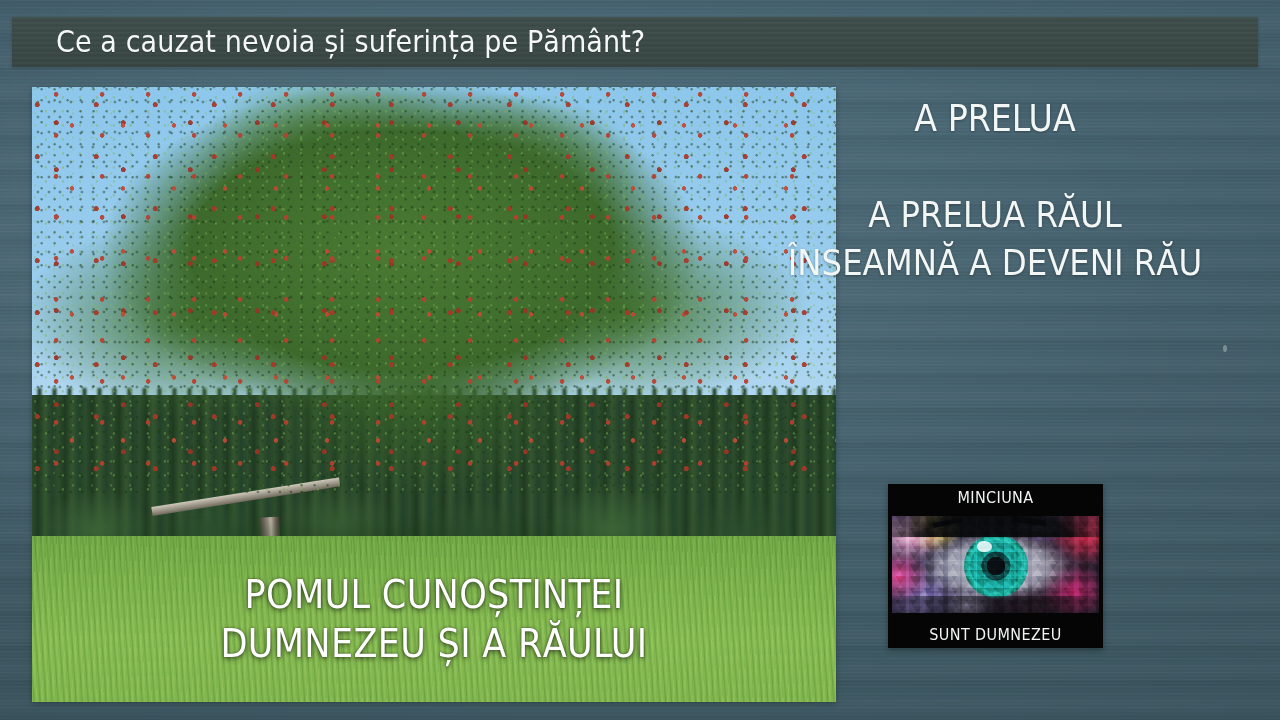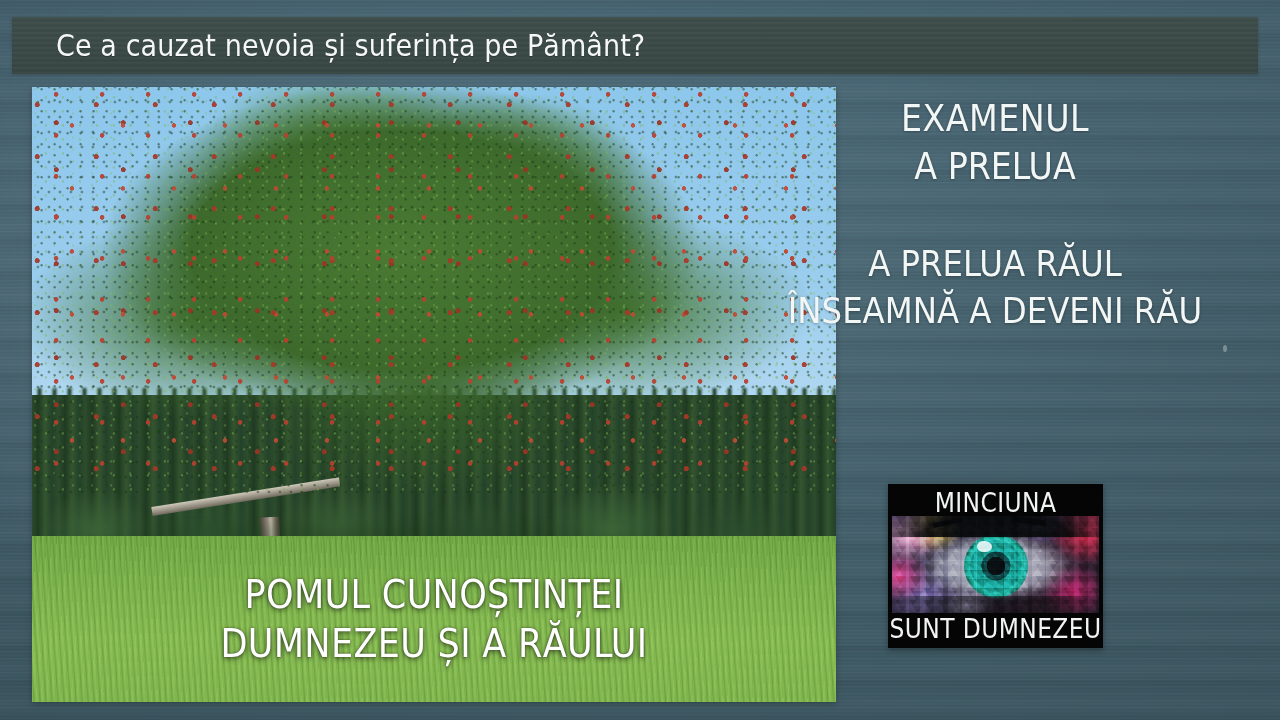--- a/index.html
+++ b/index.html
@@ -42,21 +42,21 @@
   .speck {
     position: absolute;
     background: rgba(236,240,238,0.75);
     border-radius: 50%;
     filter: blur(0.4px);
   }
 
   
   #title-band {
     position: absolute;
-    left: 12px; top: 17px; width: 1246px; height: 57px;
+    left: 12px; top: 17px; width: 1246px; height: 50px;
     background-color: #3b4a47;
     background-image:
       repeating-linear-gradient(180deg,
         rgba(255,255,255,0.028) 0px,
         rgba(255,255,255,0.028) 1px,
         rgba(0,0,0,0.030) 3px,
         rgba(0,0,0,0.000) 5px),
       linear-gradient(180deg, #3e4d4a 0%, #3a4946 60%, #374543 100%);
     box-shadow: 0 1px 3px rgba(0,0,0,0.18);
   }
@@ -232,21 +232,21 @@
     left: 888px; top: 484px; width: 215px; height: 164px;
     background: #050505;
     box-shadow: 0 2px 6px rgba(0,0,0,0.35);
   }
   .eye-label {
     position: absolute; left: 0; right: 0;
     color: #f1f4f3;
     text-align: center;
     font-family: "DejaVu Sans", sans-serif;
     font-stretch: condensed;
-    font-size: 26px;
+    font-size: 16px;
     letter-spacing: 0.4px;
   }
   #eye-label-top { top: 4px; }
   #eye-label-bottom { bottom: 4px; }
   #eye-img {
     position: absolute;
     left: 4px; top: 32px; width: 207px; height: 97px;
     overflow: hidden;
     background: #1a1a22;
   }
@@ -363,21 +363,20 @@
     <div class="ph-grass"></div>
 
     <div id="photo-caption">
       <div>POMUL CUNOȘTINȚEI</div>
       <div>DUMNEZEU ȘI A RĂULUI</div>
     </div>
   </div>
 
   <div id="right-col">
     <div id="block-1">
-      <div class="l0">EXAMENUL</div>
       <div>A PRELUA</div>
     </div>
     <div id="block-2">
       <div>A PRELUA RĂUL</div>
       <div>ÎNSEAMNĂ A DEVENI RĂU</div>
     </div>
   </div>
 
   <div id="eye-figure">
     <div class="eye-label" id="eye-label-top">MINCIUNA</div>

